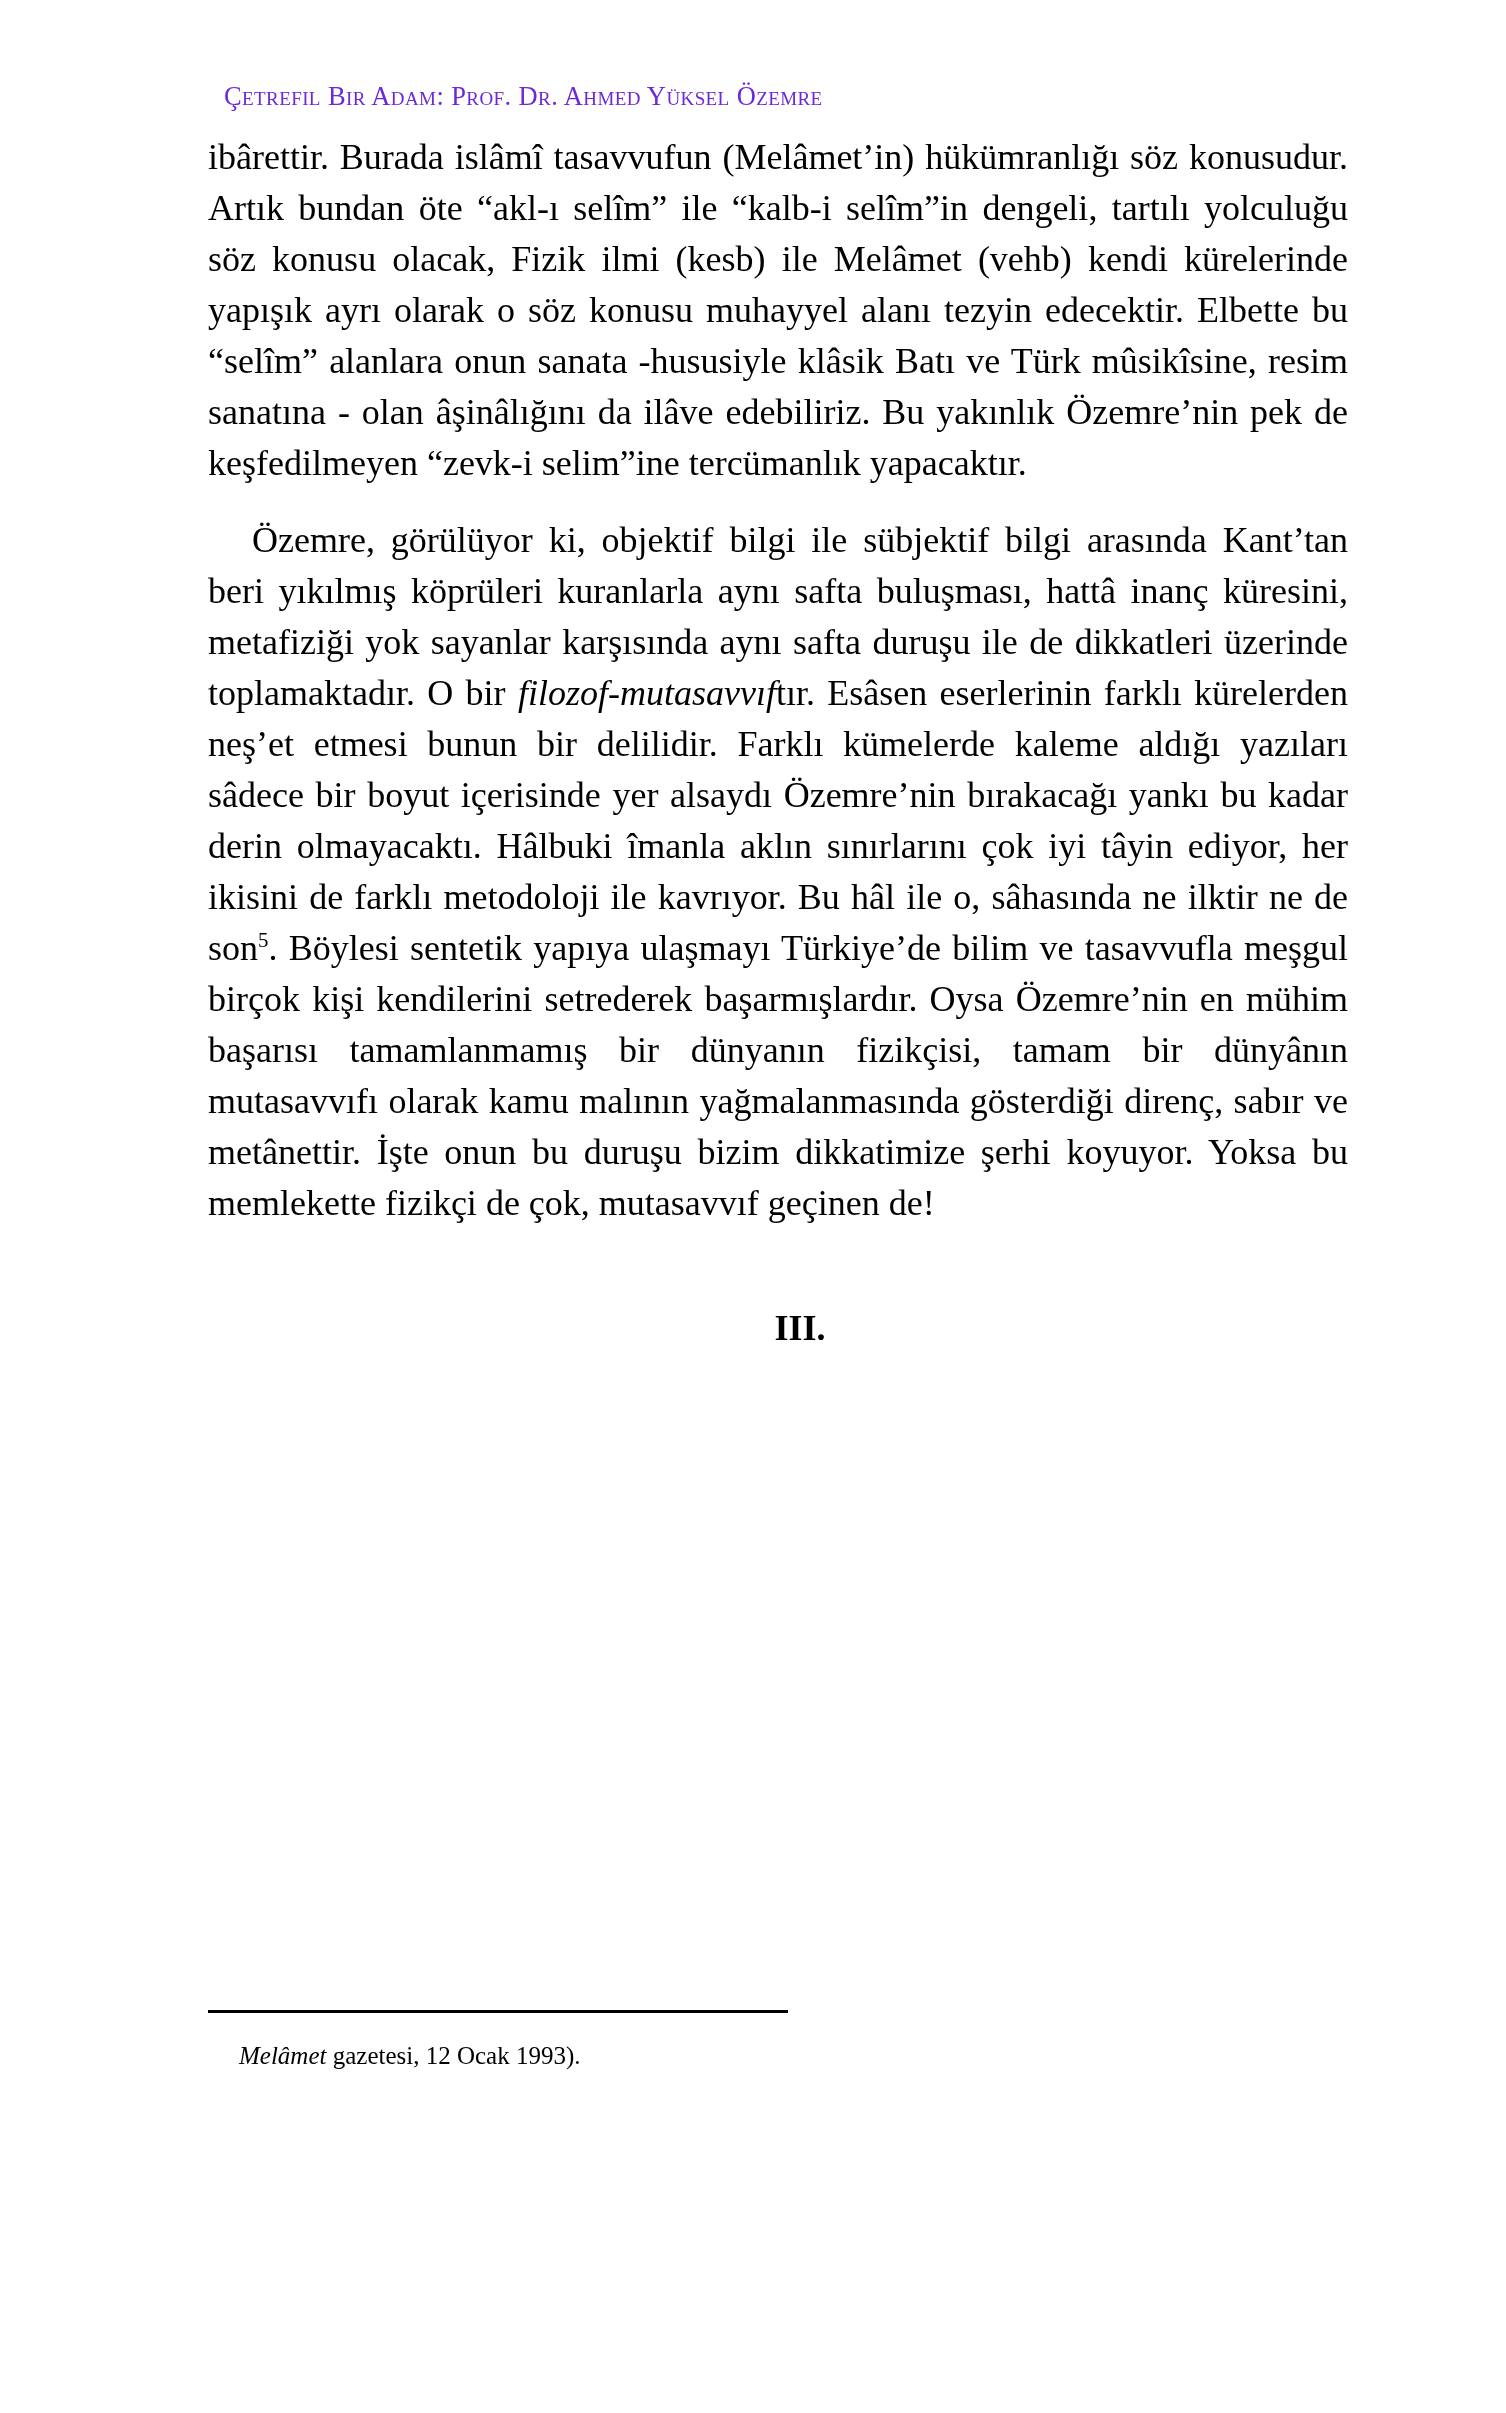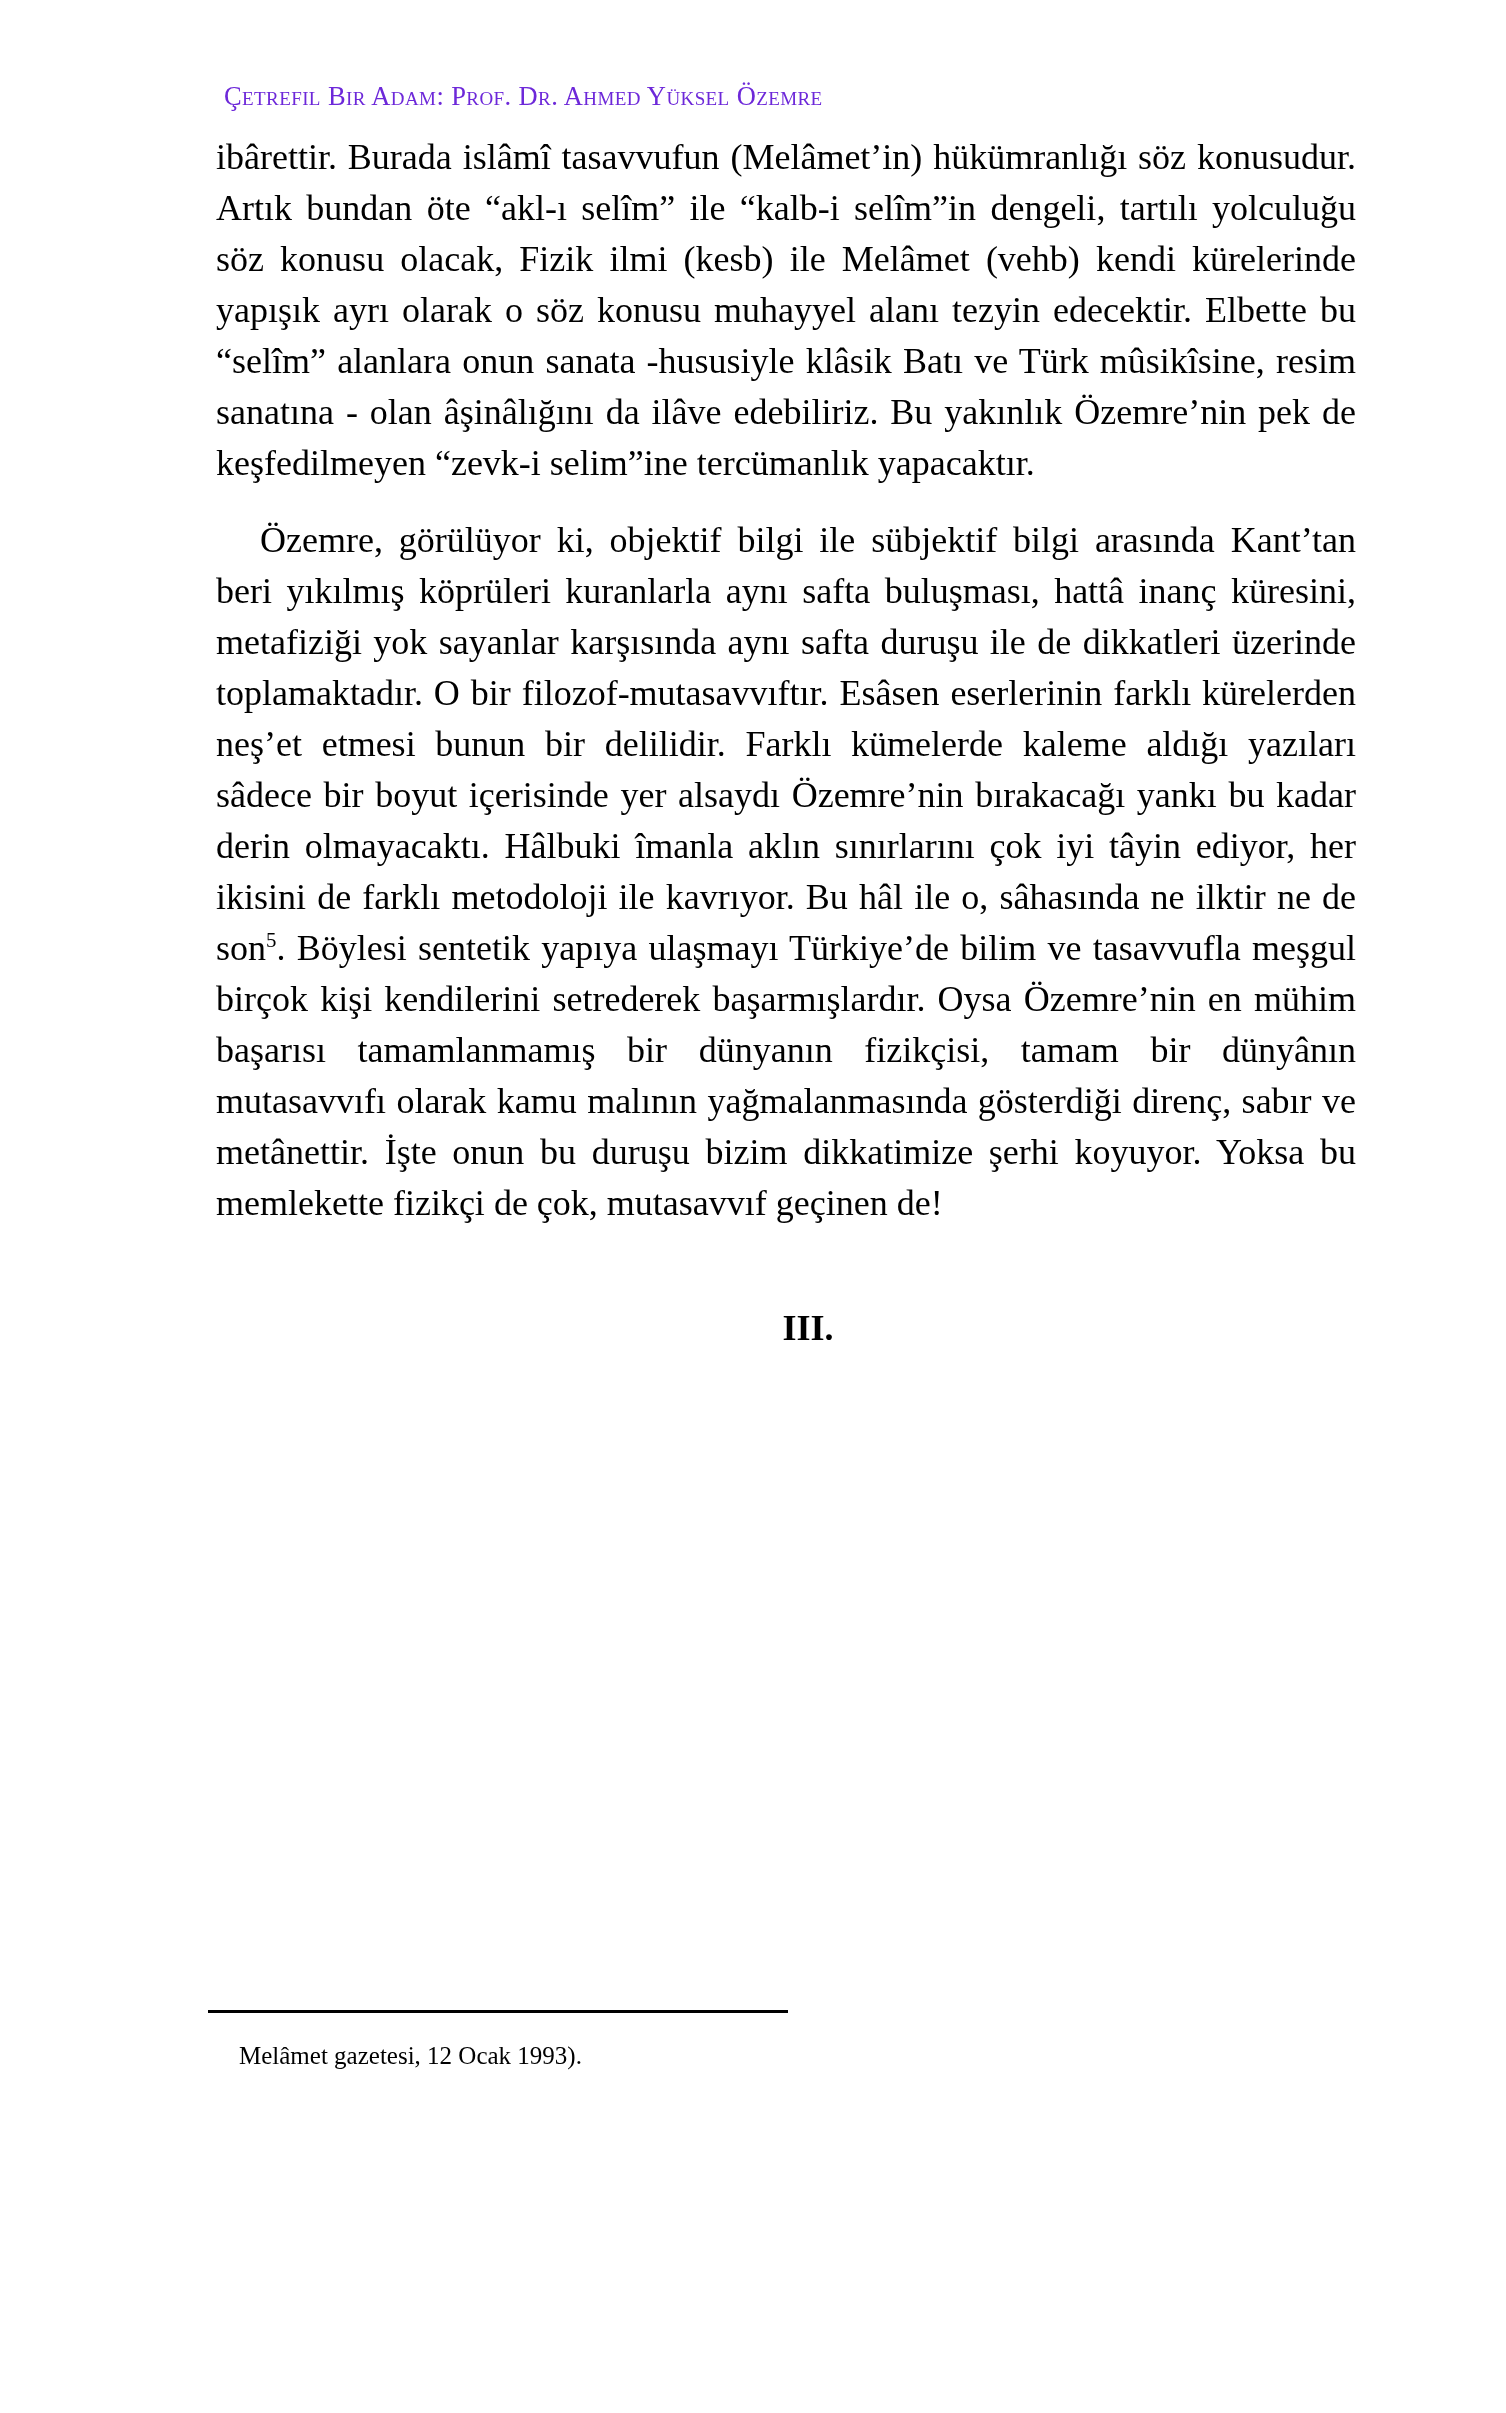--- a/index.html
+++ b/index.html
@@ -31,40 +31,40 @@
     letter-spacing: 0.4px;
     font-variant: small-caps;
     text-transform: none;
     white-space: nowrap;
     color: #6d28d9;
   }
 
   
   .body-col {
     position: absolute;
-    left: 216px;
+    left: 208px;
     top: 132px;
     width: 1140px;
   }
 
   p.para {
     margin: 0;
     font-size: 36px;
     line-height: 51px;
     text-align: justify;
     text-justify: inter-word;
     hyphens: none;
     -webkit-hyphens: none;
   }
   p.para.indent {
     text-indent: 44px;
   }
   .gap-para { height: 25.6px; }
 
-  .ital { }
+  .ital { font-style: italic; }
   sup.fn-ref {
     font-size: 0.58em;
     vertical-align: super;
     line-height: 0;
   }
 
   
   .section-head {
     margin: 0;
     font-size: 36px;

